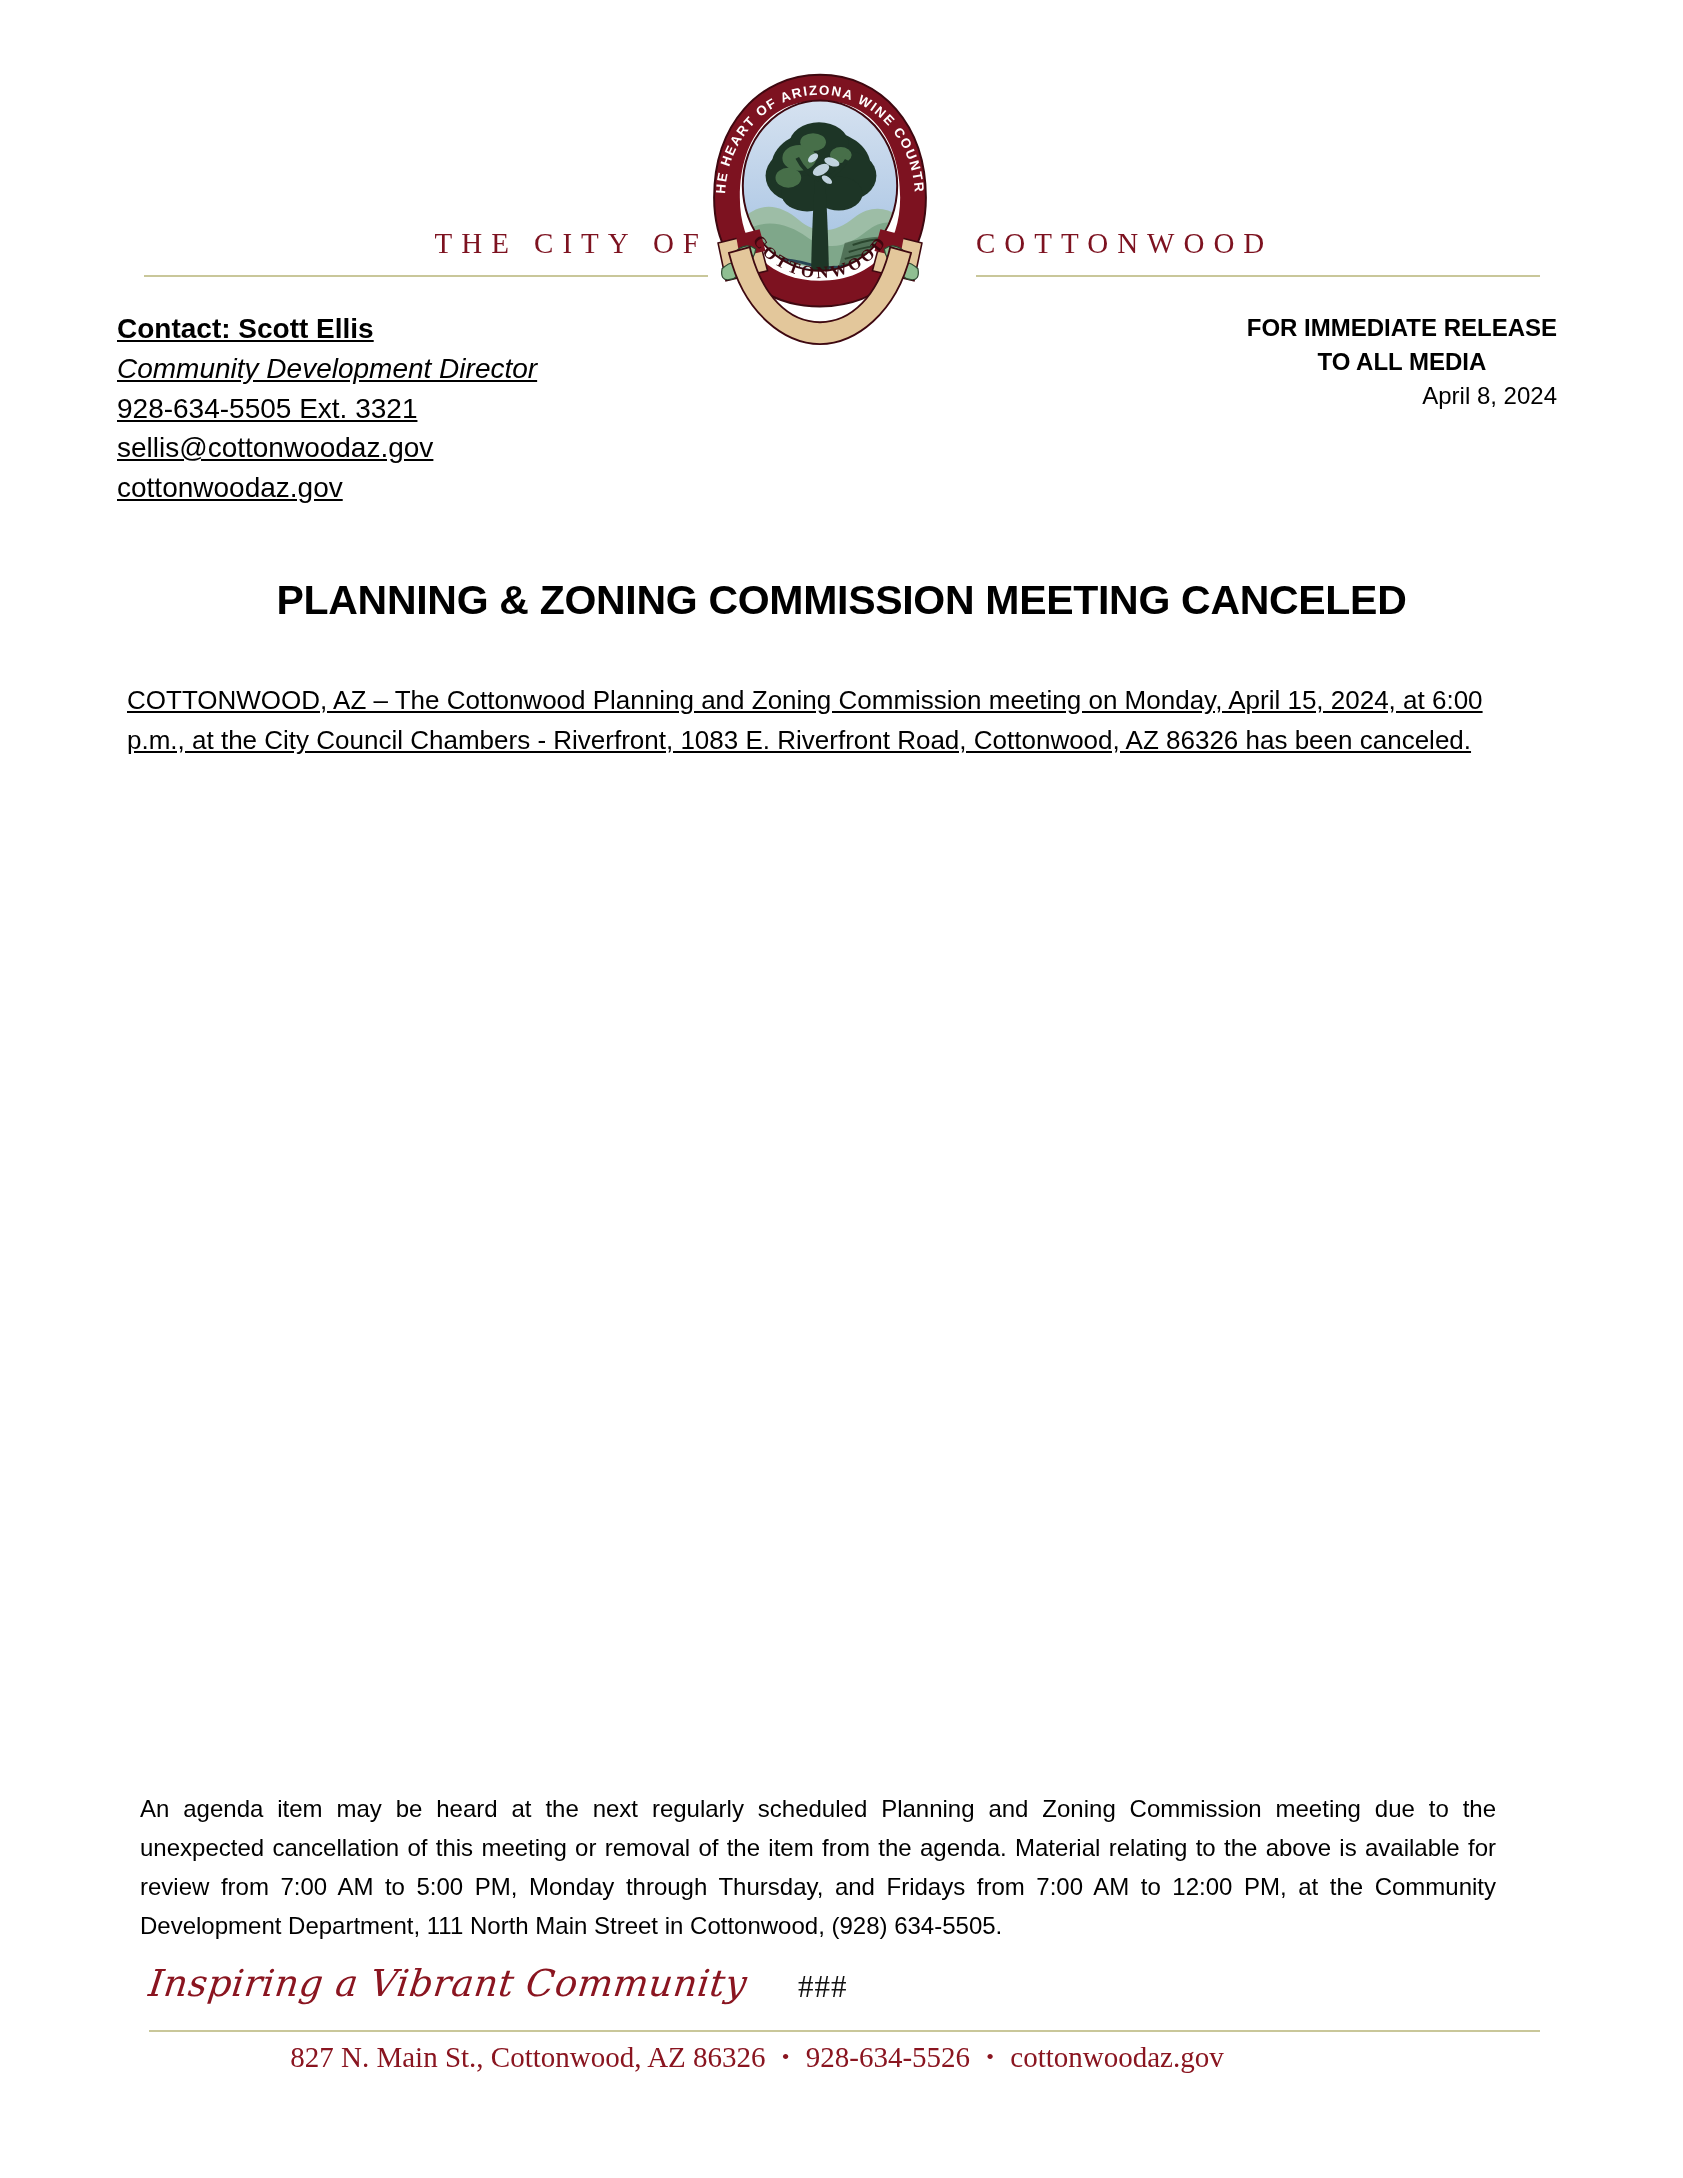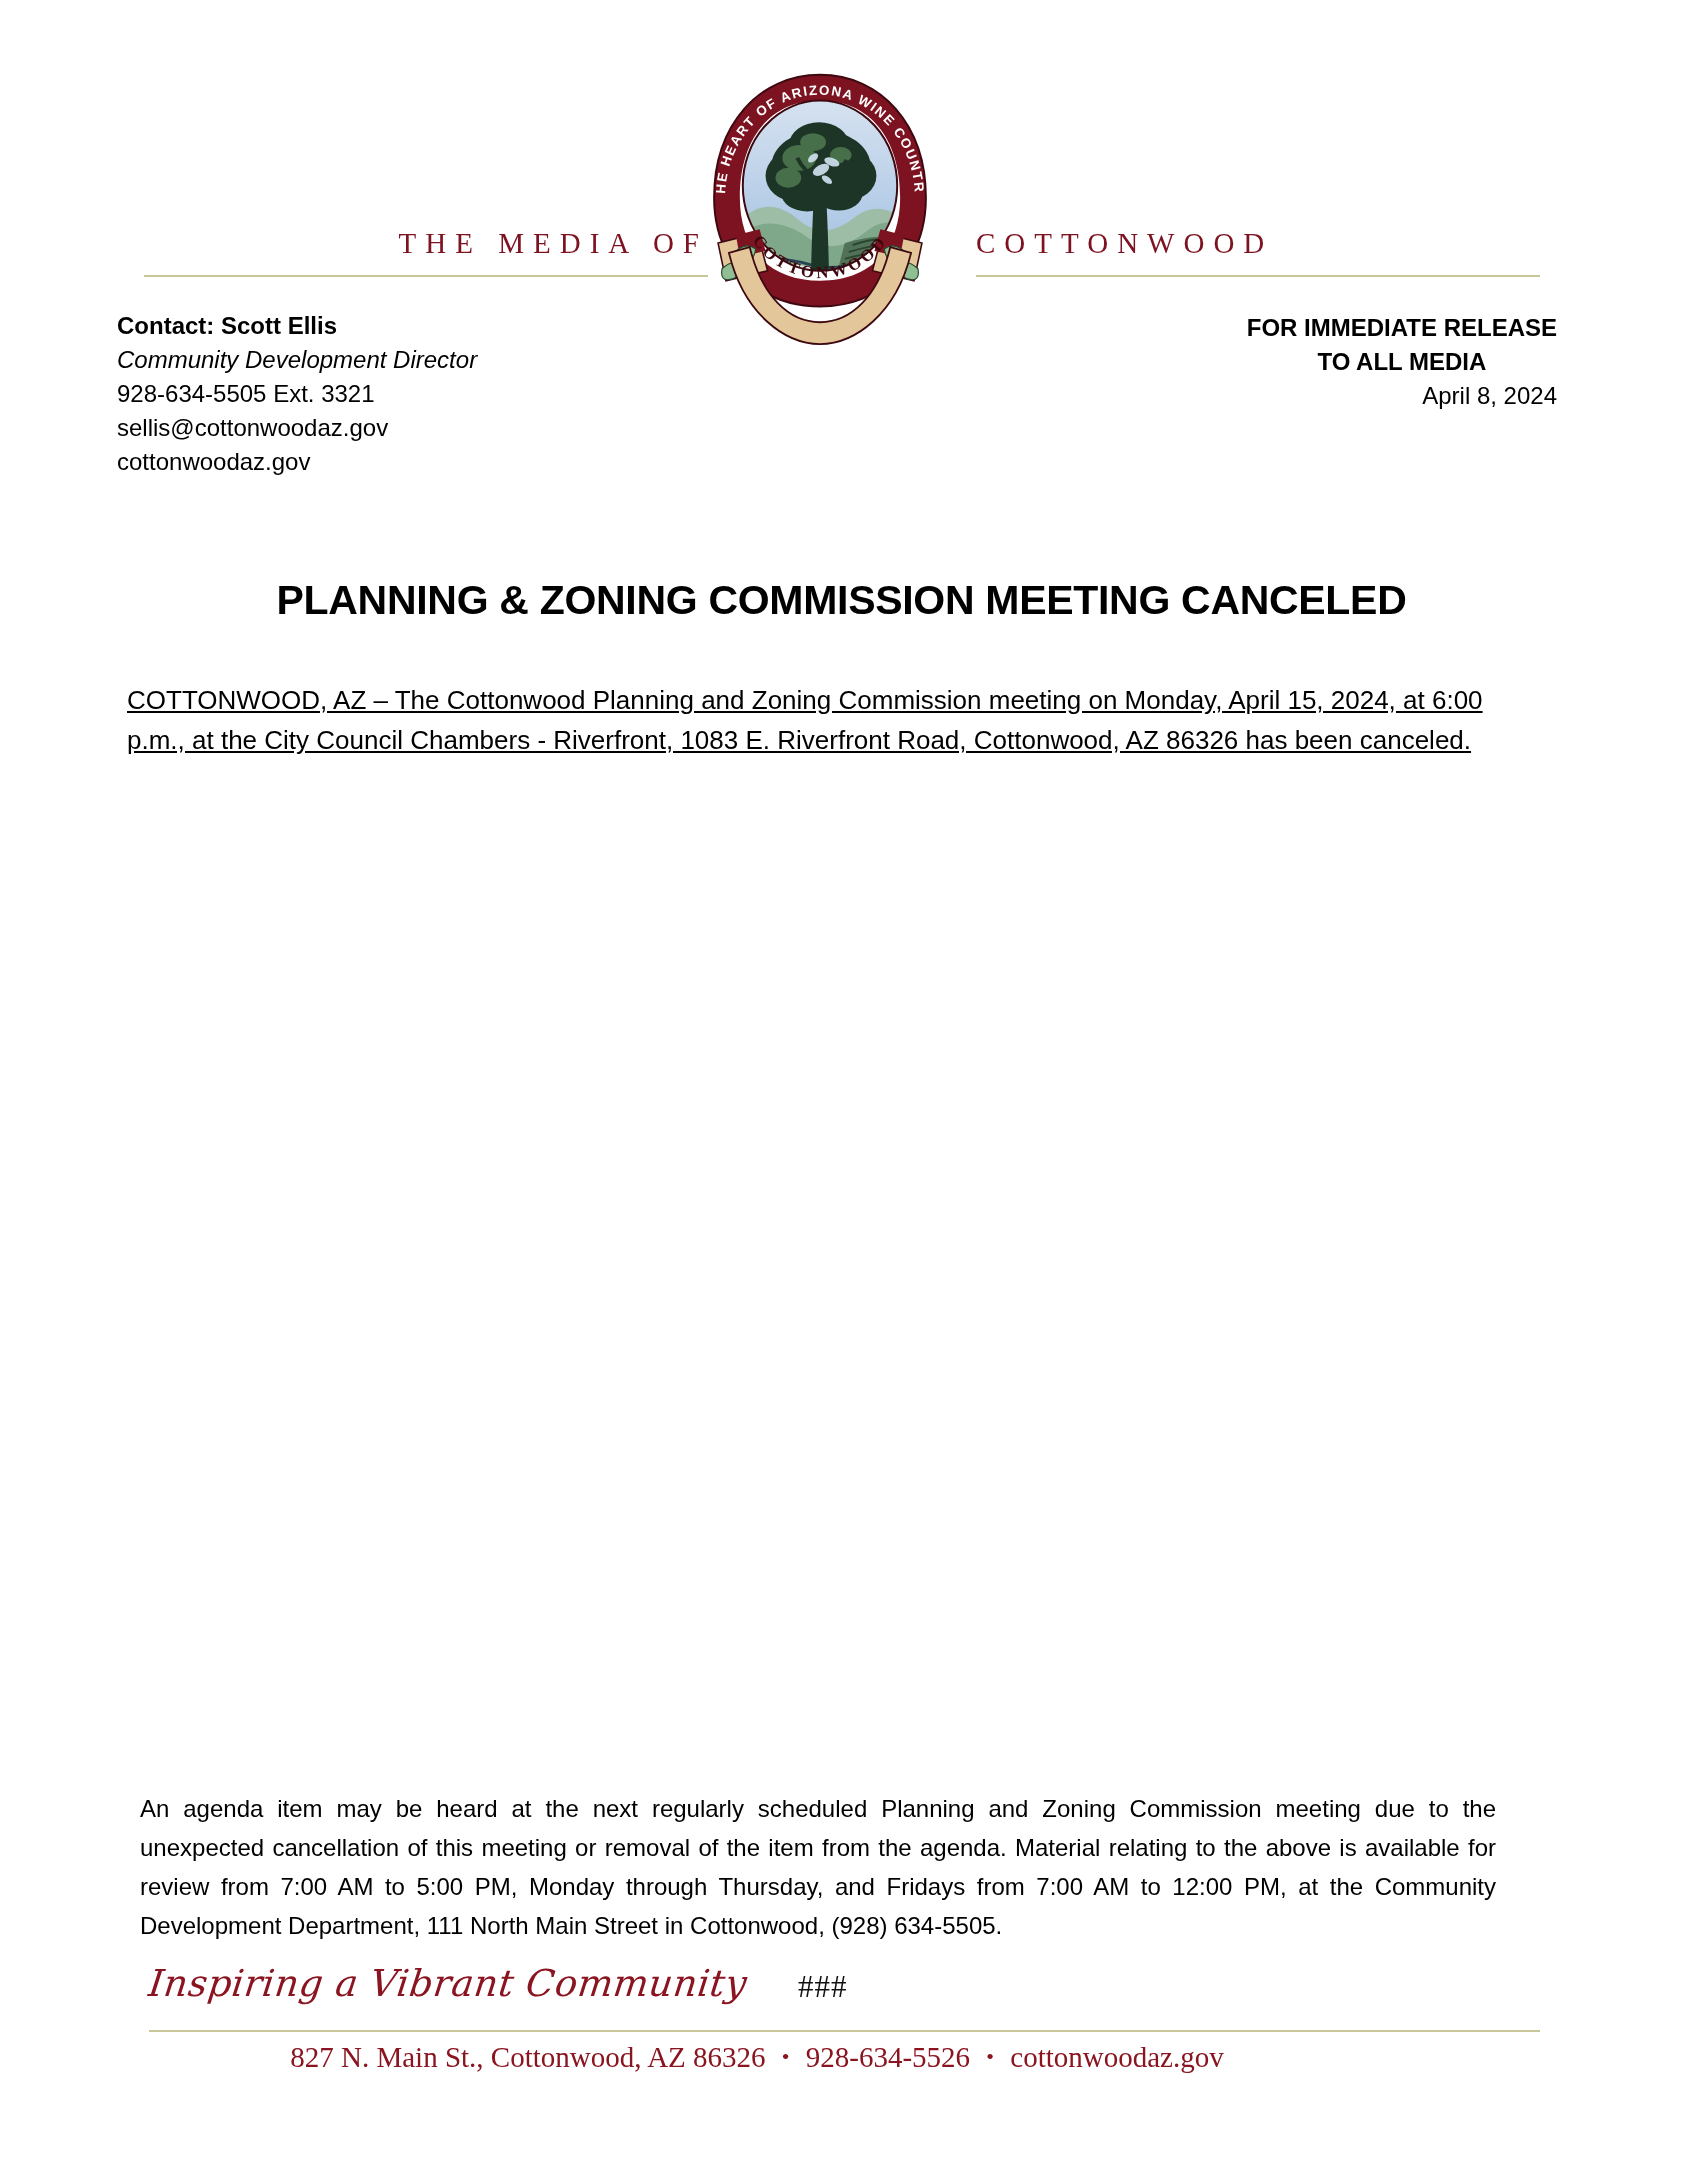--- a/index.html
+++ b/index.html
@@ -74,21 +74,21 @@
   
   .info-row {
     position: absolute;
     top: 309px;
     left: 117px;
     width: 1440px;
     display: flex;
     justify-content: space-between;
     align-items: flex-start;
   }
-  .contact-block { font-size: 24px; line-height: 1.42; }
+  .contact-block { font-size: 28px; line-height: 1.42; text-decoration: underline; }
   .contact-block .cname { font-weight: bold; }
   .contact-block .ctitle { font-style: italic; }
   .contact-block div { white-space: nowrap; }
 
   .release-block {
     font-size: 24px;
     line-height: 1.42;
     text-align: right;
     padding-top: 2px;
   }
@@ -180,21 +180,21 @@
 </head>
 <body>
 
 <div class="page">
 
   <div class="masthead">
 
     <div class="mast-row">
 
       <div class="mast-side left">
-        <div class="mast-word">THE MEDIA OF</div>
+        <div class="mast-word">THE CITY OF</div>
         <div class="mast-rule"></div>
       </div>
 
       <div class="mast-side right">
         <div class="mast-word">COTTONWOOD</div>
         <div class="mast-rule"></div>
       </div>
 
     </div>
 

